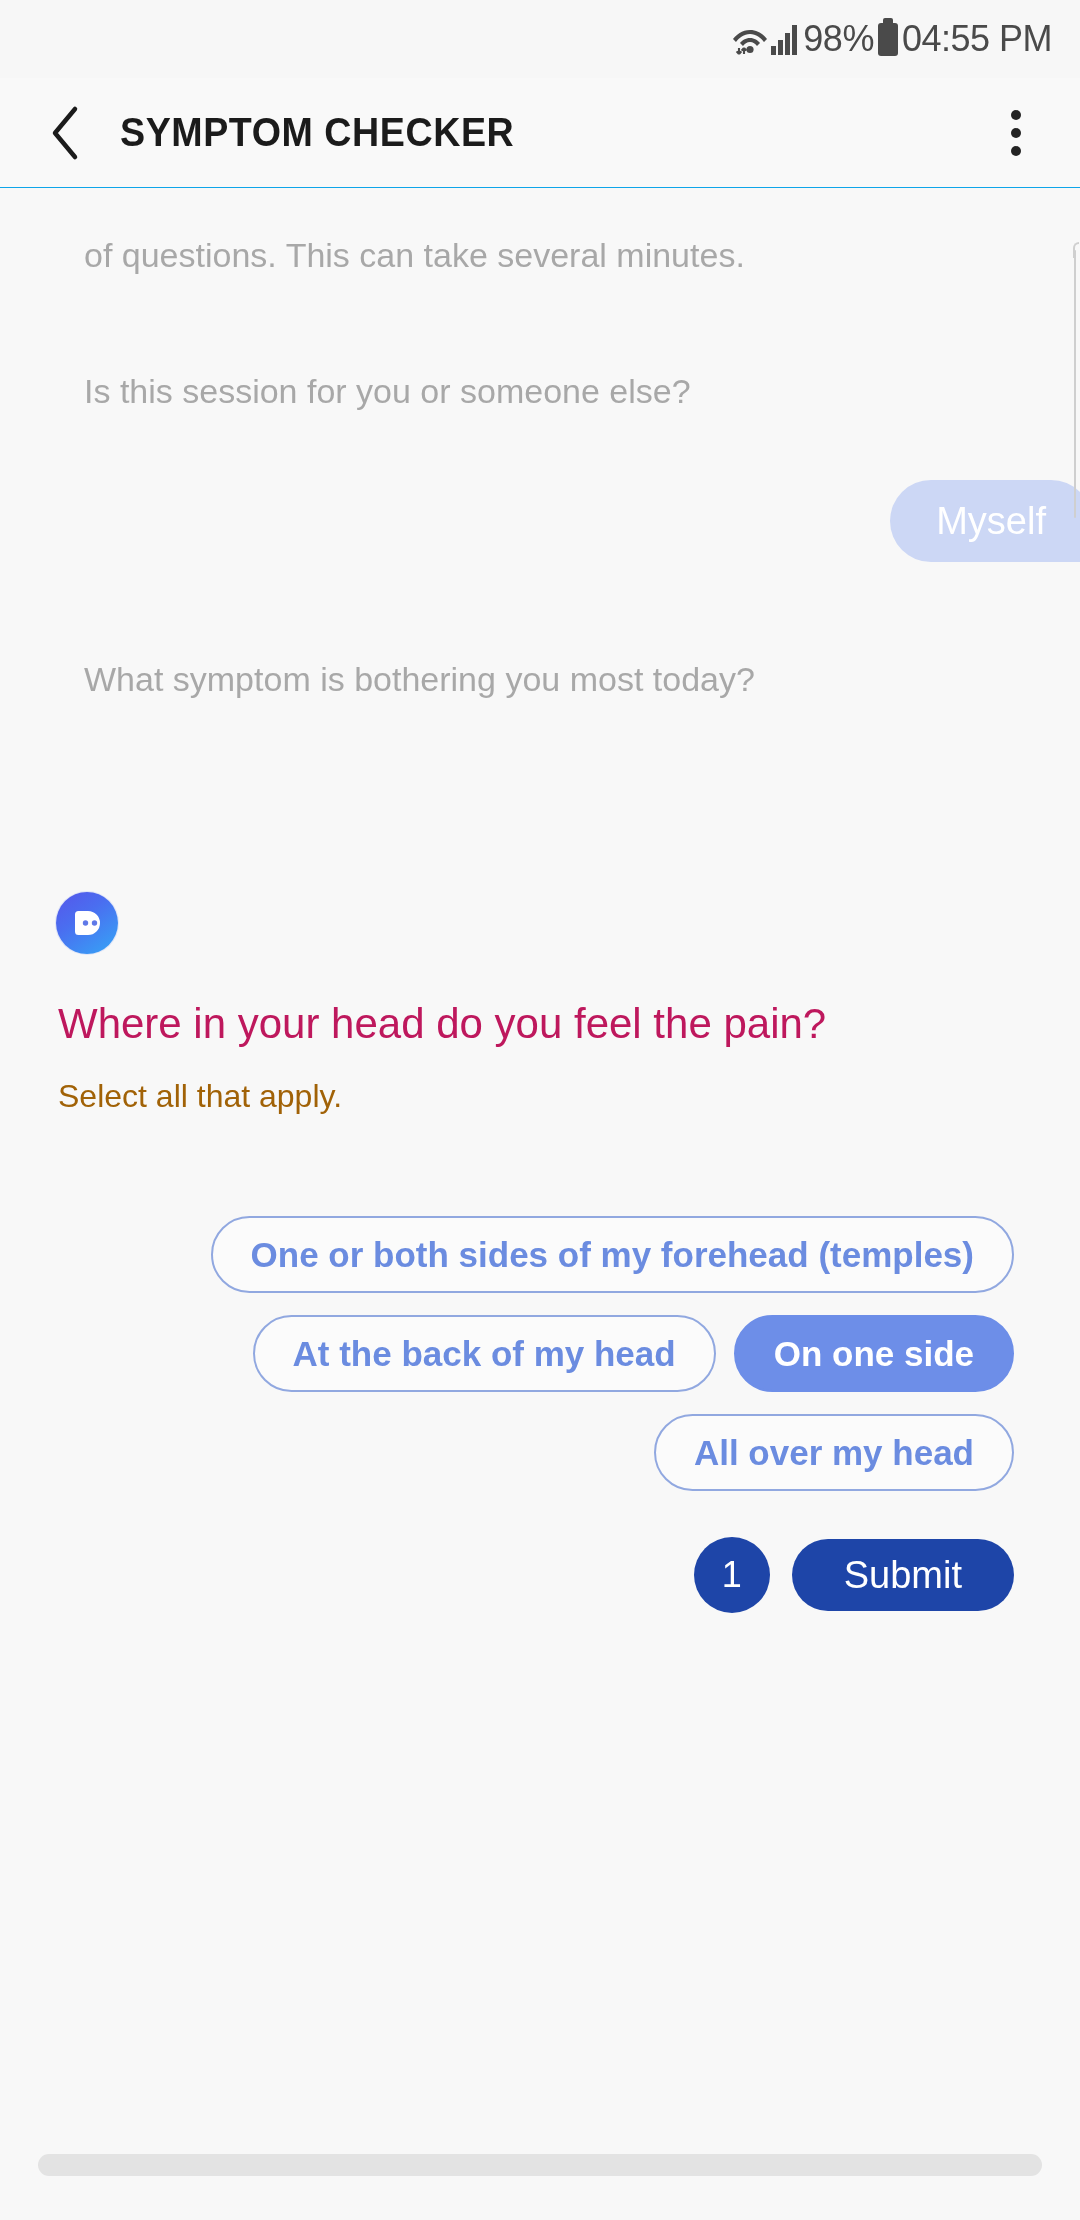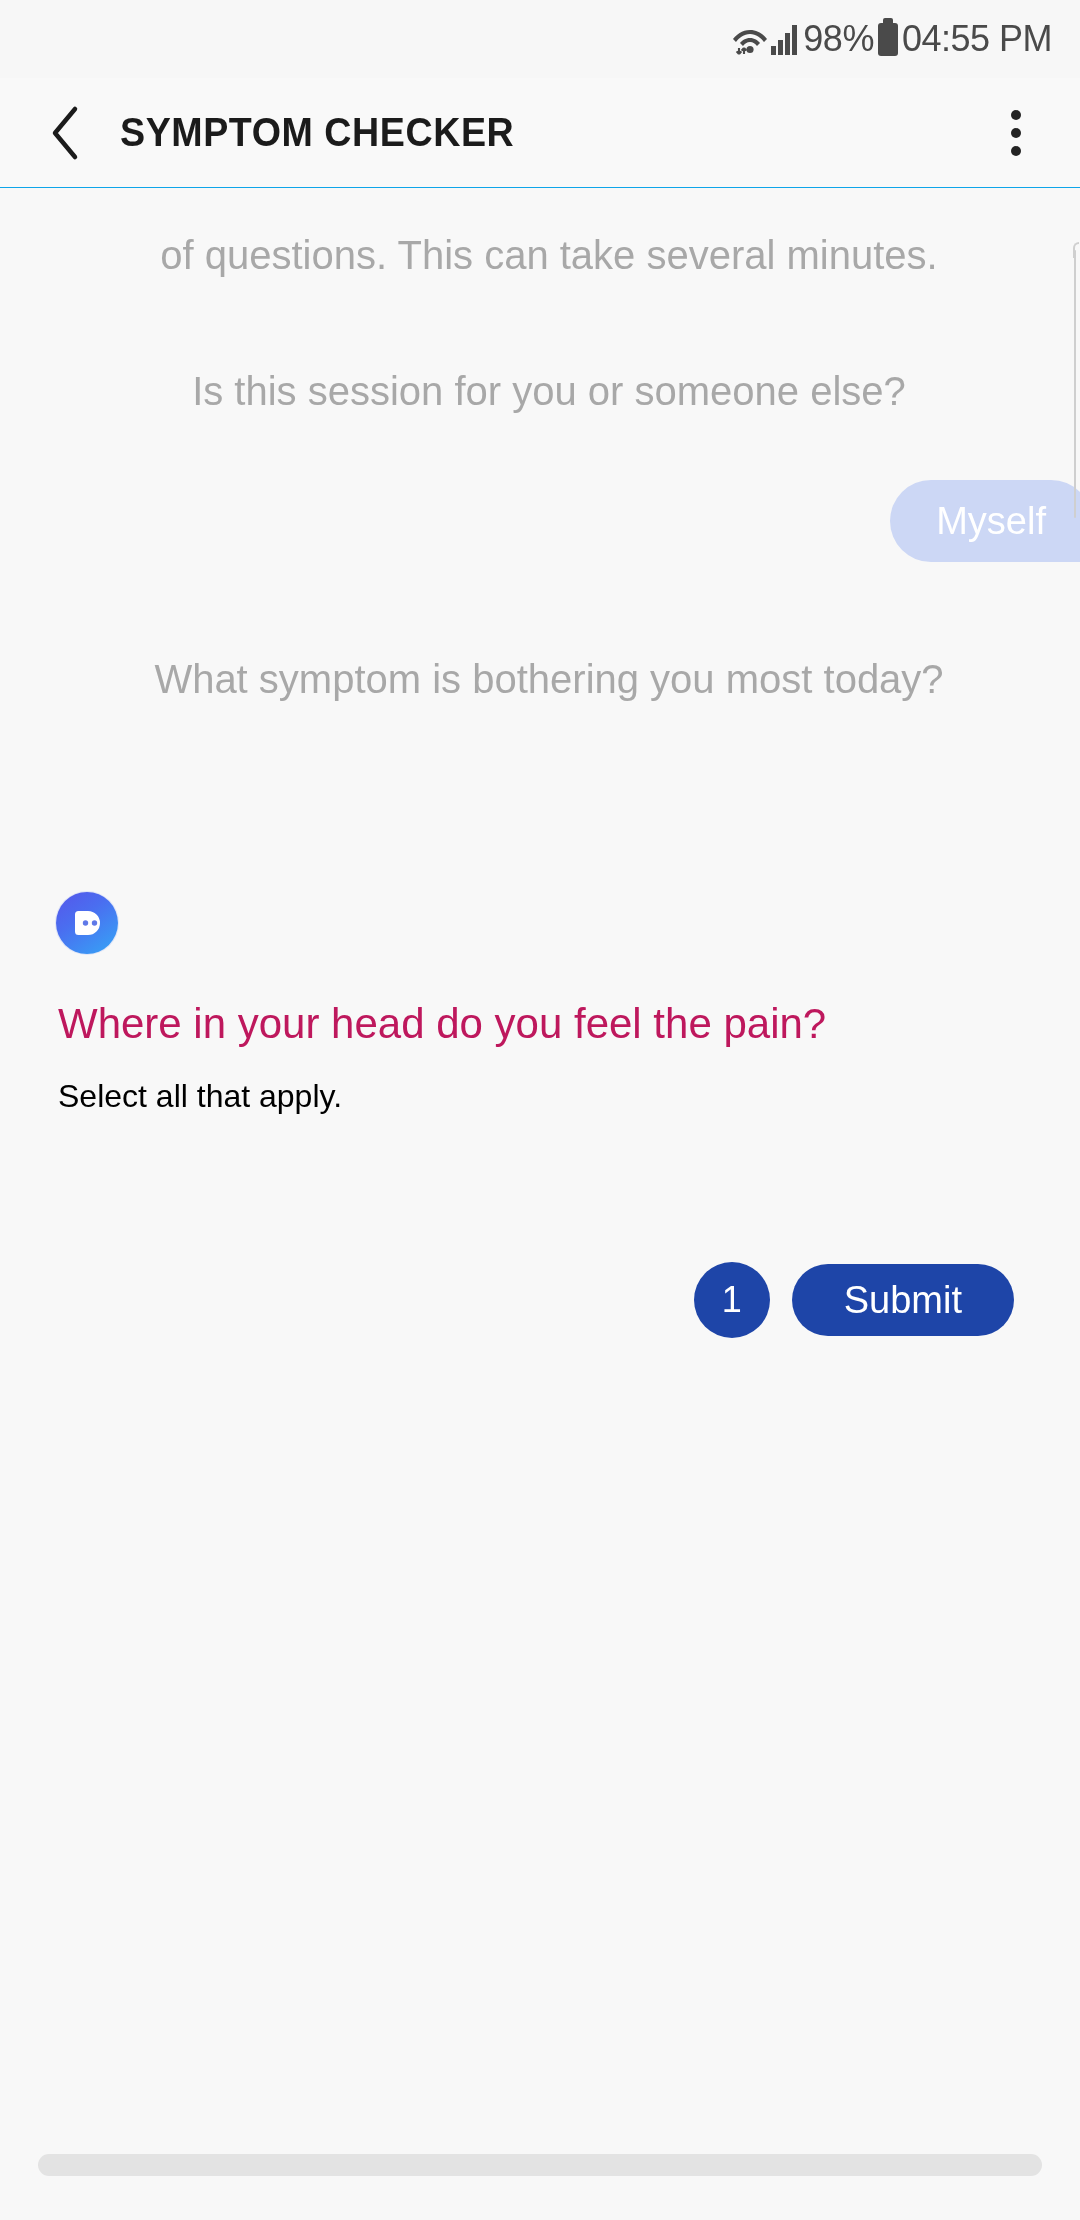--- a/index.html
+++ b/index.html
@@ -92,26 +92,25 @@
   .scroll-track::before{
     content:"";
     position:absolute;left:-1px;top:-8px;
     width:4px;height:14px;
     border-top:2px solid #cfcfcf;
     border-left:2px solid #cfcfcf;
     border-radius:6px 0 0 0;
   }
 
   .bot-msg{
-    font-size:40px;
+    font-size:34px;
     line-height:54px;
     color:#a8a8a8;
     padding:0 66px 0 84px;
     font-weight:400;
-    text-align:center;
   }
   .msg-faded-1{ padding-top:22px; }
 
   .user-row{ display:flex; justify-content:flex-end; padding-right:0; }
   .user-bubble{
     background:#ccd7f5;
     color:#ffffff;
     font-size:38px;
     font-weight:500;
     padding:22px 46px;
@@ -132,21 +131,21 @@
   
   .q-title{
     font-size:42px;
     color:#be185d;
     padding:0 60px 0 58px;
     line-height:52px;
     font-weight:400;
   }
   .q-sub{
     font-size:32px;
-    color:#000000;
+    color:#a16207;
     padding:0 60px 0 58px;
     line-height:40px;
   }
 
   
   .chips{
     display:flex;
     flex-wrap:wrap;
     justify-content:flex-end;
     align-content:flex-start;
@@ -294,20 +293,26 @@
   <div style="height:44px"></div>
 
   <div class="q-title">Where in your head do you feel the pain?</div>
 
   <div style="height:26px"></div>
 
   <div class="q-sub">Select all that apply.</div>
 
   <div style="height:100px"></div>
 
+  <div class="chips">
+    <div class="chip">One or both sides of my forehead (temples)</div>
+    <div class="chip">At the back of my head</div>
+    <div class="chip selected">On one side</div>
+    <div class="chip">All over my head</div>
+  </div>
 
   <div style="height:46px"></div>
 
   <div class="submit-row">
     <div class="count-badge">1</div>
     <button class="submit-btn">Submit</button>
   </div>
 
 </div>
 

